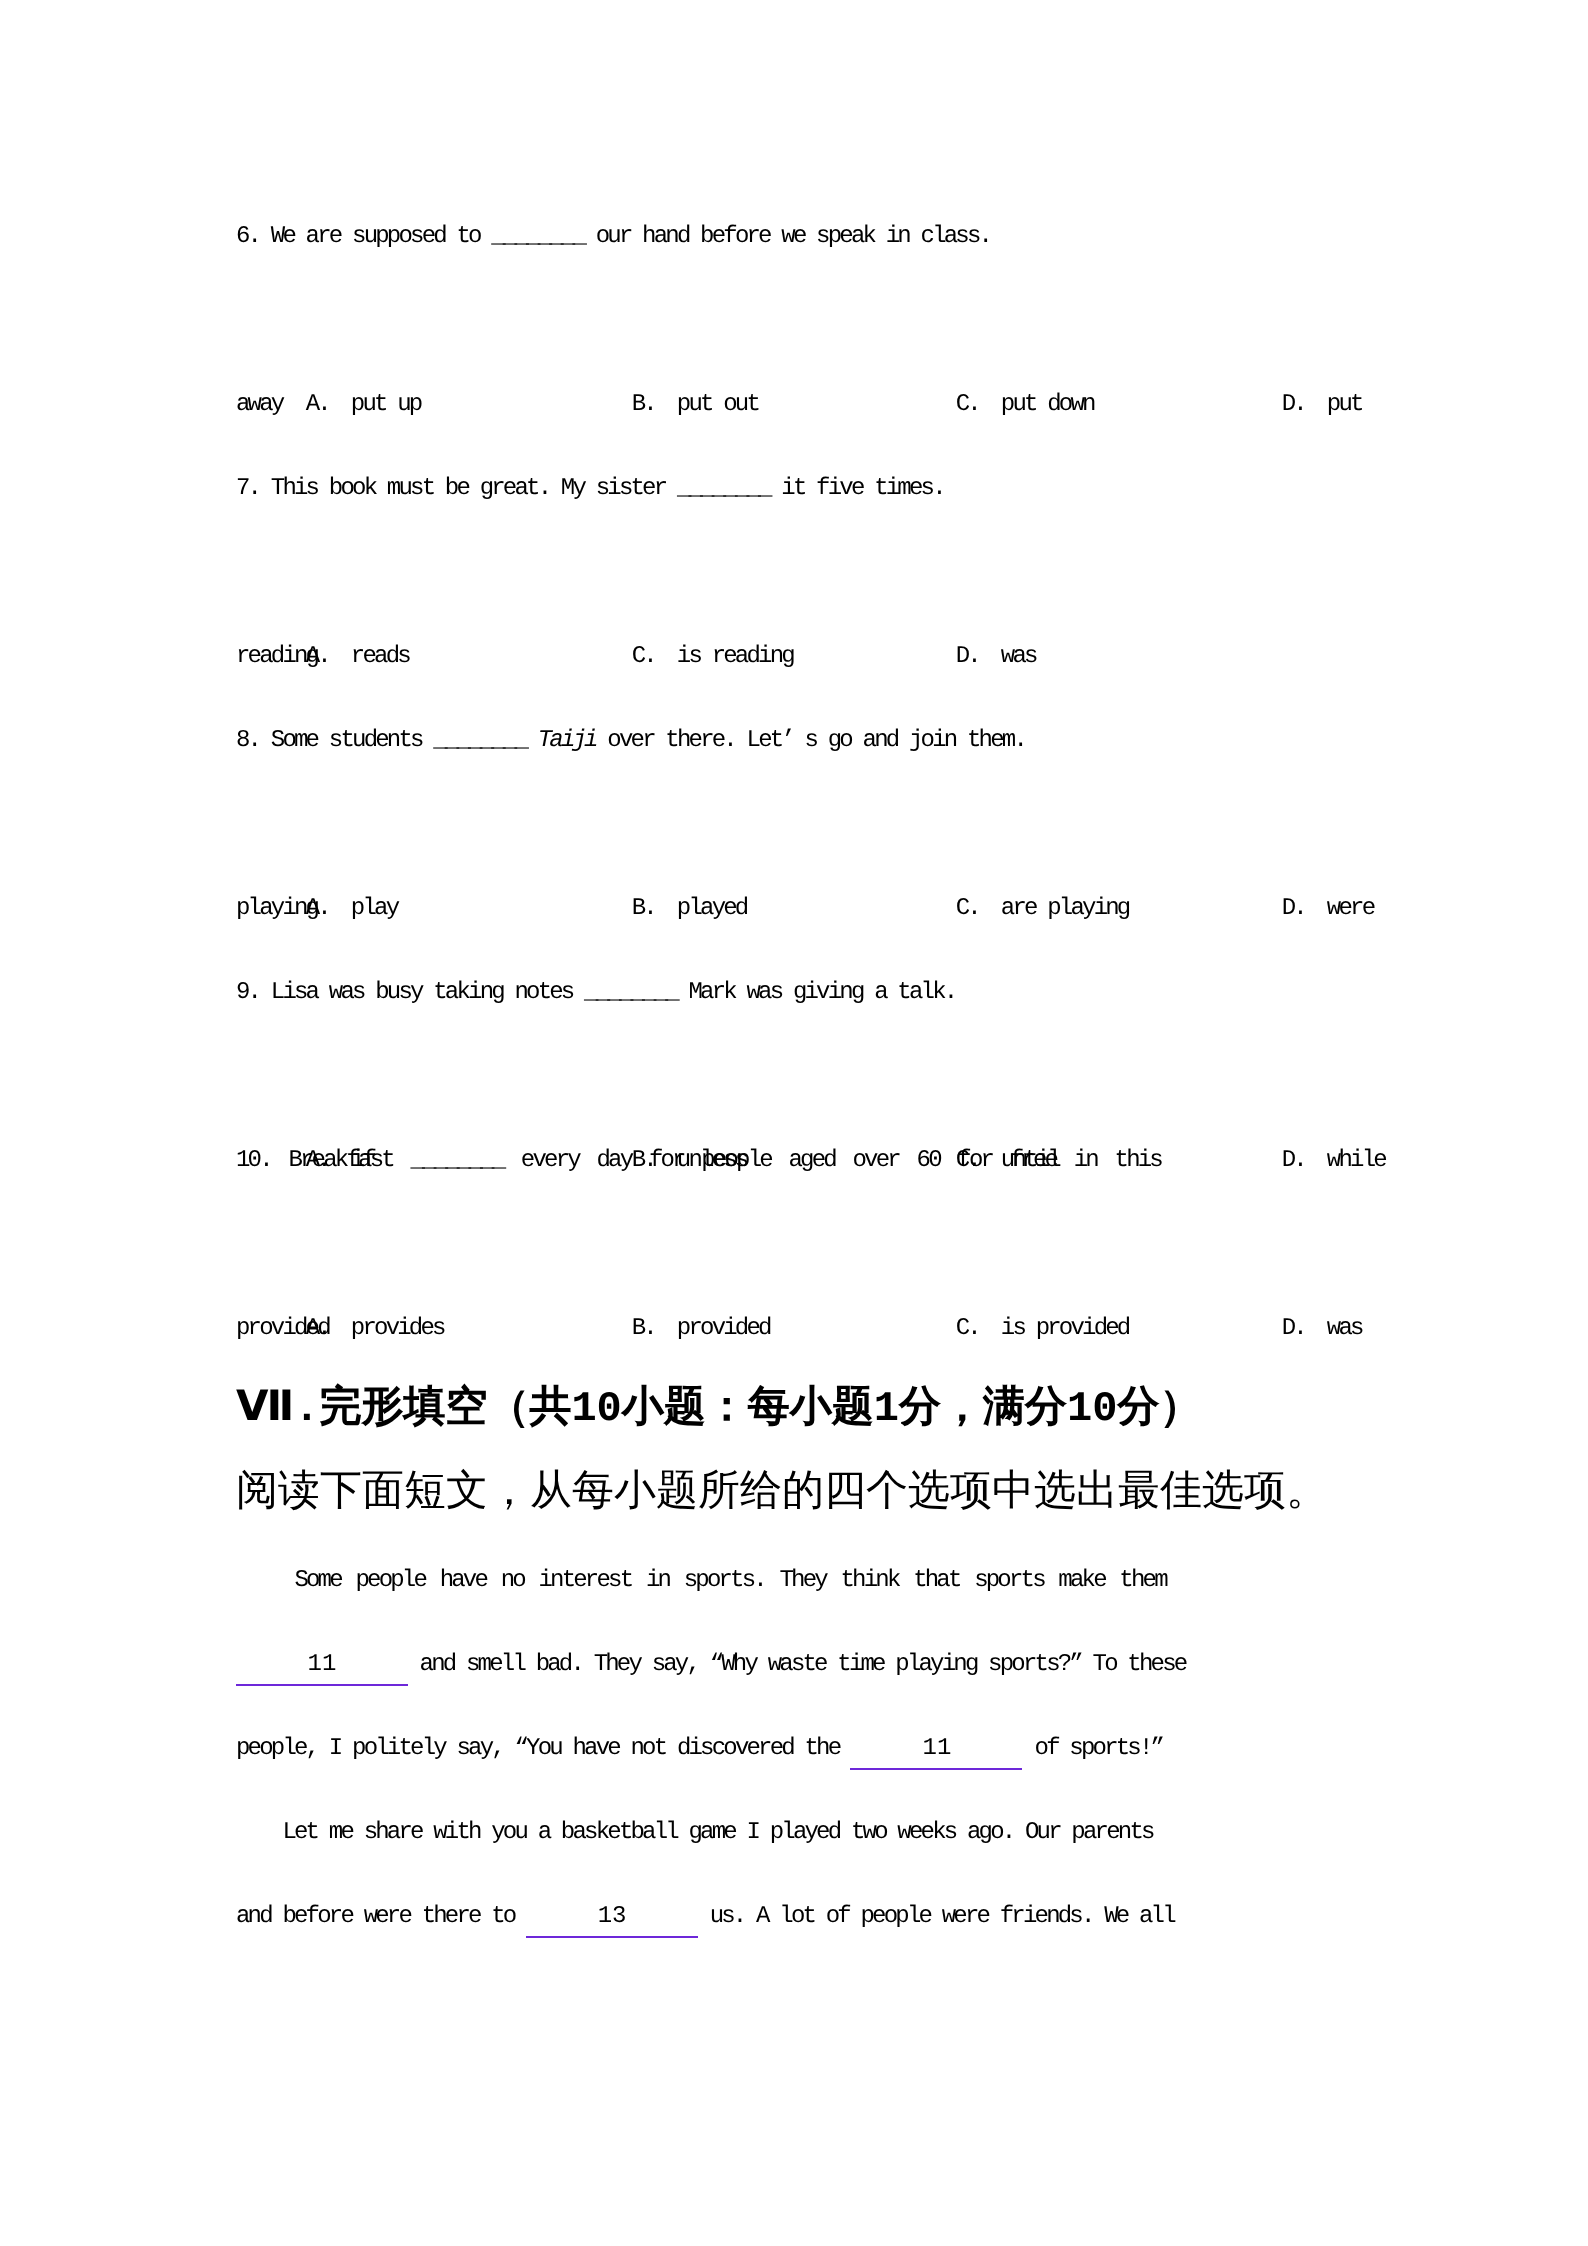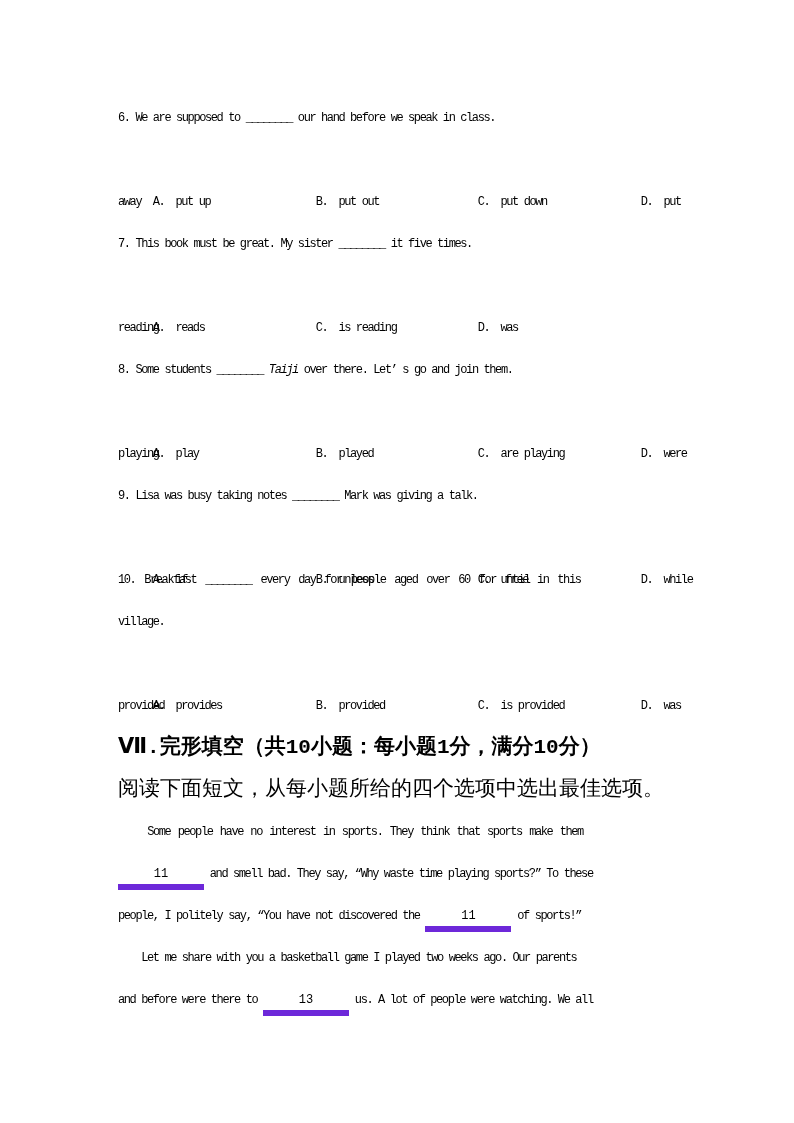--- a/index.html
+++ b/index.html
@@ -46,21 +46,21 @@
     font-family: "Liberation Mono", "DejaVu Sans Mono", "DejaVu Sans", monospace, sans-serif;
   }
   .heading { font-weight: bold; }
   .italic { font-style: italic; }
   .nblank {
     display: inline-block;
     width: 86px;
     height: 19px;
     line-height: 19px;
     text-align: center;
-    border-bottom: 6px solid #6d28d9;
+    border-bottom: 1px solid #6d28d9;
     letter-spacing: 0;
     vertical-align: baseline;
   }
 </style>
 </head>
 <body>
 
 <div class="page">
 
   <div class="line">6. We are supposed to ________ our hand before we speak in class.</div>
@@ -121,21 +121,20 @@
     </div>
     <div class="opt">
       <span class="opt-label">C.</span><span>until</span>
     </div>
     <div class="opt">
       <span class="opt-label">D.</span><span>while</span>
     </div>
   </div>
 
   <div class="line stretch">10. Breakfast ________ every day for people aged over 60 for free in this</div>
-  <div class="line">village.</div>
   <div class="line options-row">
     <div class="opt">
       <span class="opt-label">A.</span><span>provides</span>
     </div>
     <div class="opt">
       <span class="opt-label">B.</span><span>provided</span>
     </div>
     <div class="opt">
       <span class="opt-label">C.</span><span>is provided</span>
     </div>
@@ -146,15 +145,15 @@
   <div class="line">provided</div>
 
   <div class="line cn heading">Ⅶ.完形填空（共10小题：每小题1分，满分10分）</div>
   <div class="line cn">阅读下面短文，从每小题所给的四个选项中选出最佳选项。</div>
 
   <div class="line stretch-sm">    Some people have no interest in sports. They think that sports make them</div>
   <div class="line"><span class="nblank">11</span><span> and smell bad. They say, “Why waste time playing sports?” To these</span></div>
   <div class="line"><span>people, I politely say, “You have not discovered the </span><span class="nblank">11</span><span> of sports!”</span></div>
 
   <div class="line">    Let me share with you a basketball game I played two weeks ago. Our parents</div>
-  <div class="line"><span>and before were there to </span><span class="nblank">13</span><span> us. A lot of people were watching. We all</span></div>
+  <div class="line"><span>and before were there to </span><span class="nblank">13</span><span> us. A lot of people were friends. We all</span></div>
 
 </div>
 
 </body></html>

